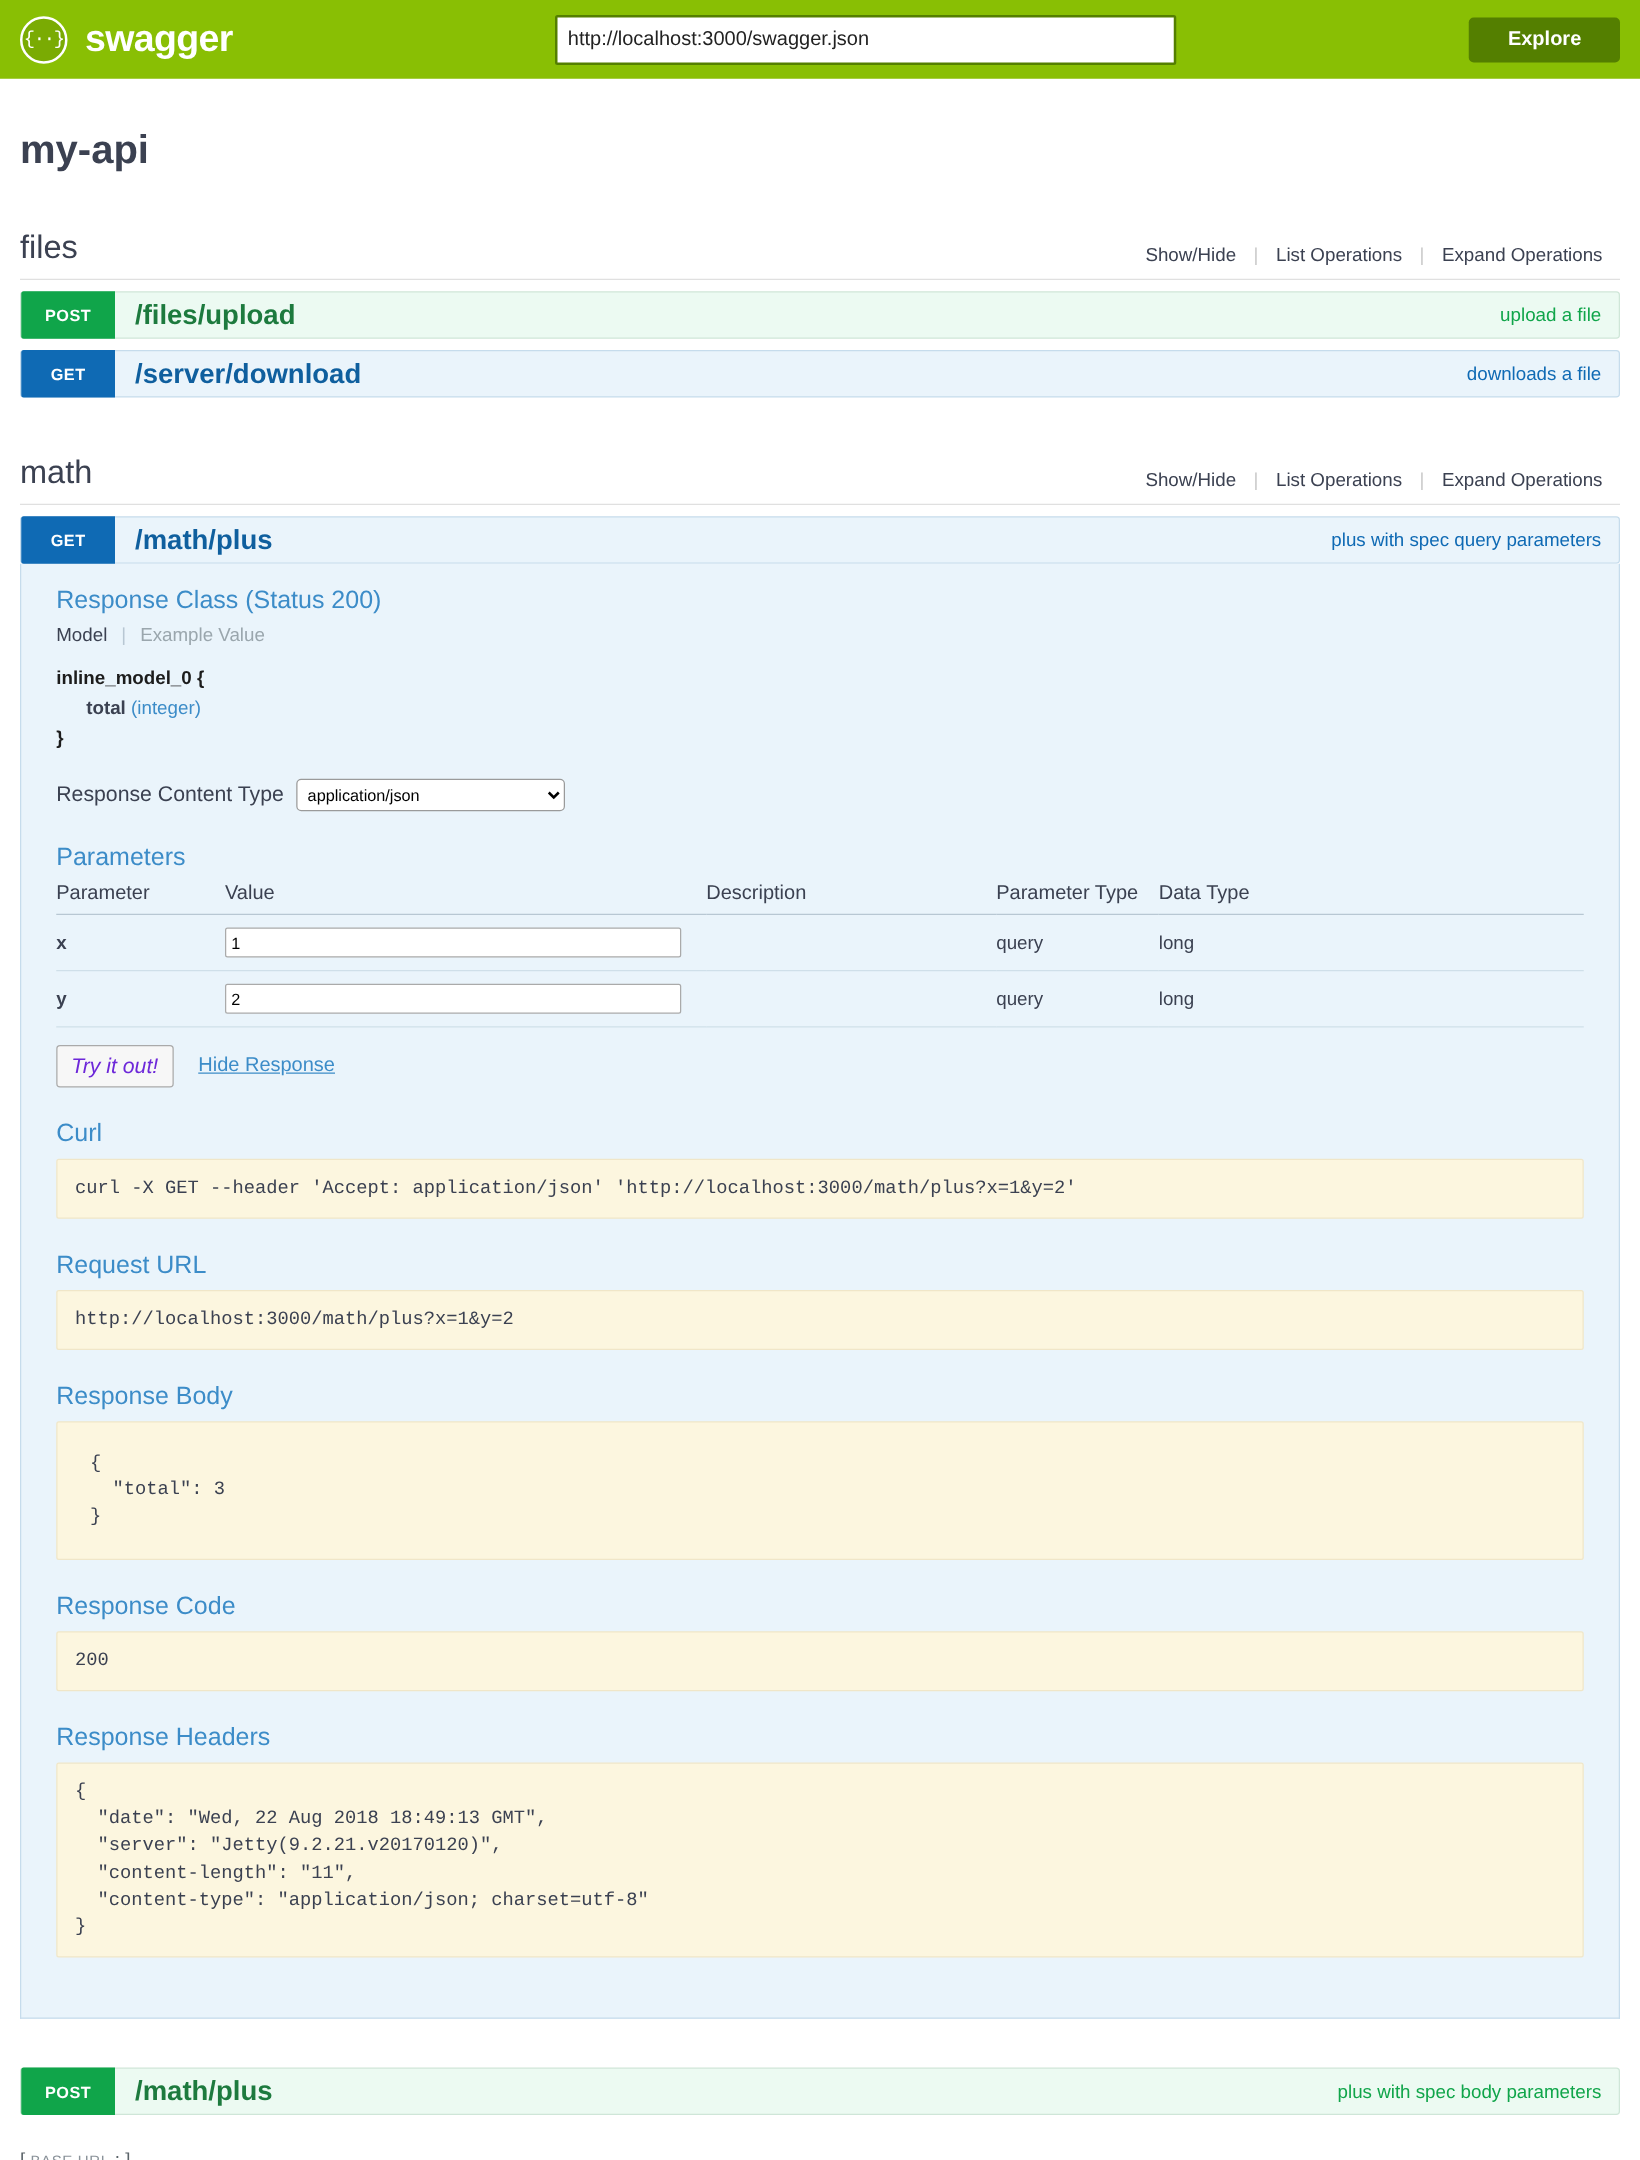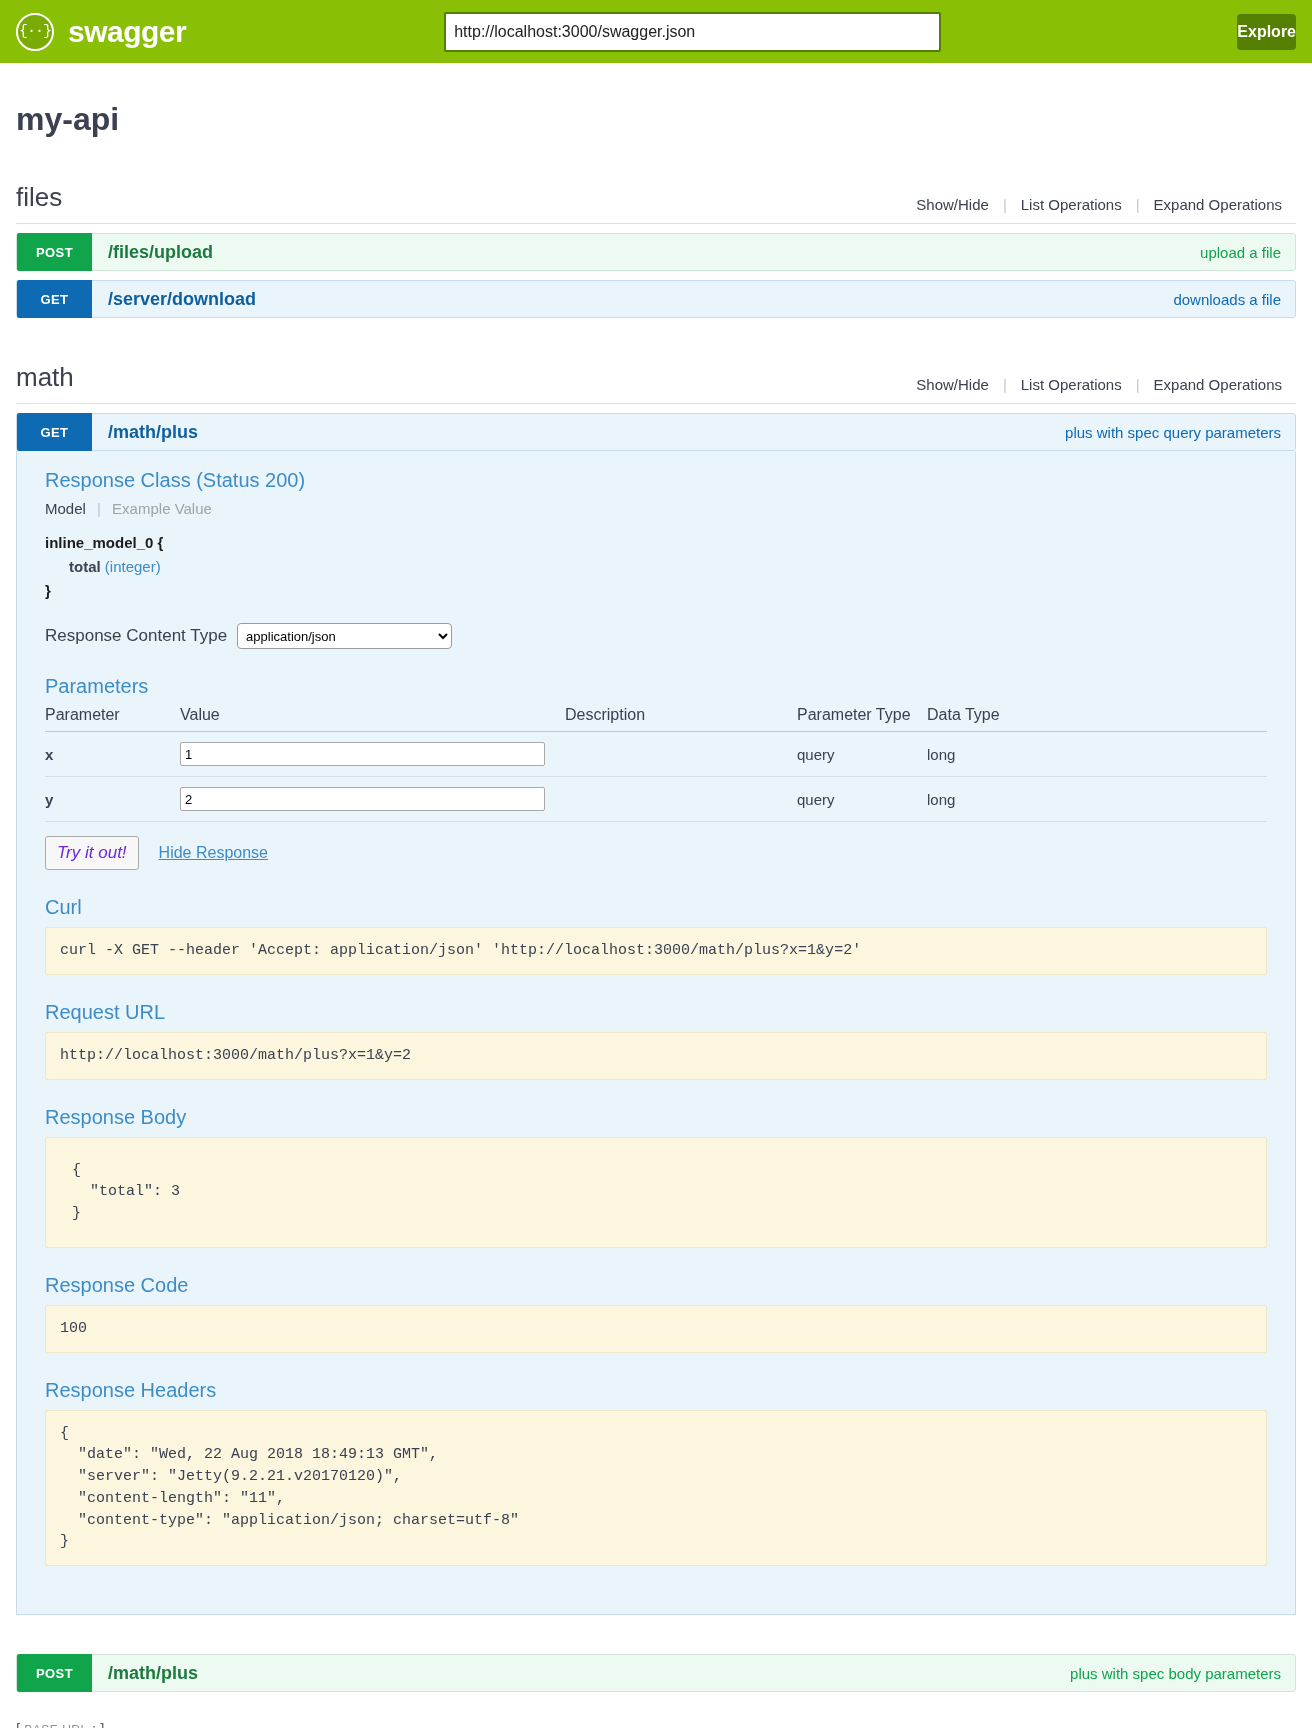--- a/index.html
+++ b/index.html
@@ -49,21 +49,21 @@
     background: #fff;
   }
   .explore-btn {
     margin-left: auto;
     background: #547f00;
     color: #fff;
     border: none;
     border-radius: 4px;
     font-size: 16px;
     font-weight: bold;
-    padding: 9px 0;
+    padding: 9px 31px;
     cursor: pointer;
   }
   
   .page {
     padding: 0 16px;
   }
   h1.api-title {
     font-size: 32px;
     margin: 38px 0 0 0;
     color: #3b4151;
@@ -115,21 +115,21 @@
     font-size: 13px;
     font-weight: bold;
     letter-spacing: 0.4px;
     display: flex;
     align-items: center;
     justify-content: center;
     border-radius: 2px 0 0 2px;
   }
   .op .path {
     margin-left: 16px;
-    font-size: 18px;
+    font-size: 22px;
     font-weight: bold;
   }
   .op .summary {
     margin-left: auto;
     font-size: 15px;
   }
   .op.post {
     background: #ecfaf2;
     border: 1px solid #cfe6d8;
   }
@@ -399,21 +399,21 @@
 
       <div class="section-title">Request URL</div>
       <div class="code-box">http://localhost:3000/math/plus?x=1&amp;y=2</div>
 
       <div class="section-title">Response Body</div>
       <div class="code-box tall">{
   "total": 3
 }</div>
 
       <div class="section-title">Response Code</div>
-      <div class="code-box">100</div>
+      <div class="code-box">200</div>
 
       <div class="section-title">Response Headers</div>
       <div class="code-box">{
   "date": "Wed, 22 Aug 2018 18:49:13 GMT",
   "server": "Jetty(9.2.21.v20170120)",
   "content-length": "11",
   "content-type": "application/json; charset=utf-8"
 }</div>
 
     </div>

